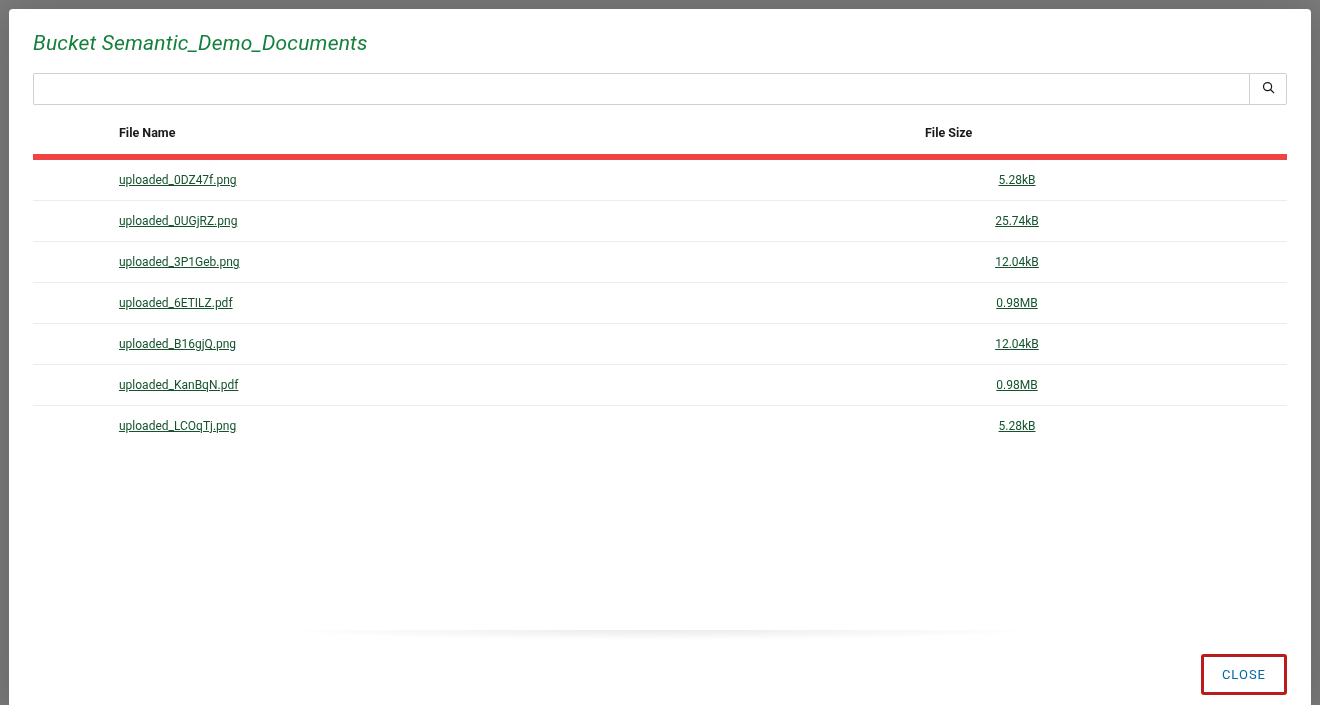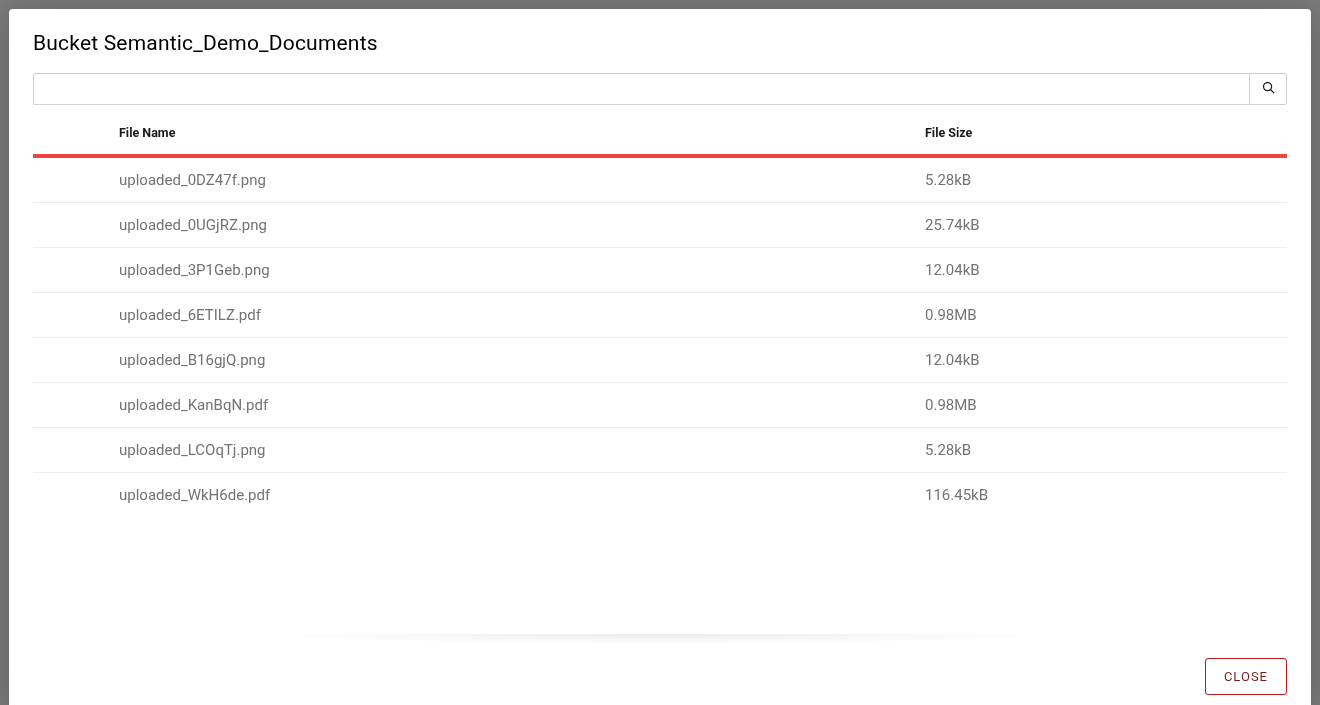--- a/index.html
+++ b/index.html
@@ -26,22 +26,23 @@
       box-shadow: 0 4px 40px rgba(0,0,0,0.2);
       display: flex;
       flex-direction: column;
     }
     .modal-header {
       padding: 22px 24px 18px 24px;
     }
     .modal-title {
       font-size: 21px;
       font-weight: 400;
-      color: #000000;
+      color: #15803d;
       letter-spacing: 0.2px;
+      font-style: italic;
     }
     .modal-body {
       padding: 0 24px;
       flex: 1;
       overflow: auto;
     }
     .search-row {
       display: flex;
       width: 100%;
       margin-bottom: 6px;
@@ -78,73 +79,74 @@
     .file-table {
       width: 100%;
       border-collapse: collapse;
     }
     .file-table thead th {
       text-align: left;
       font-size: 12.5px;
       font-weight: 700;
       color: #1a1a1a;
       padding: 14px 8px 14px 8px;
-      border-bottom: 4px solid #ef4444;
+      border-bottom: 6px solid #ef4444;
     }
     .col-indent {
       width: 78px;
     }
     .col-name {
       text-align: left;
     }
     .col-size {
       width: 200px;
       text-align: center;
     }
     .col-tail {
       width: 170px;
     }
     .file-table tbody td {
-      font-size: 15px;
-      color: #737373;
+      font-size: 12px;
+      color: #14532d;
       padding: 13px 8px;
       border-bottom: 1px solid #ececec;
       vertical-align: middle;
+      text-decoration: underline;
     }
     .file-table tbody tr:last-child td {
       border-bottom: none;
     }
     .file-table tbody td.size-cell {
-      text-align: left;
+      text-align: center;
       margin-top: 24px;
     }
     .modal-footer {
       padding: 14px 24px 10px 24px;
       display: flex;
       justify-content: flex-end;
       position: relative;
     }
     .footer-shadow {
       position: absolute;
       top: -10px;
       left: 50%;
       transform: translateX(-50%);
       width: 60%;
       height: 10px;
       pointer-events: none;
       background: radial-gradient(ellipse at center top, rgba(0,0,0,0.08), rgba(0,0,0,0) 70%);
     }
     .close-button {
-      border: 1px solid #b91c1c;
+      border: 3px solid #b91c1c;
       background: #fff;
       border-radius: 3px;
       padding: 10px 18px;
       font-size: 13px;
       letter-spacing: 1px;
-      color: #7f1d1d;
+      color: #0369a1;
       cursor: pointer;
       font-family: inherit;
     }
   </style>
 </head>
 <body>
 
 <div class="modal">
 
   <div class="modal-header">
@@ -210,26 +212,20 @@
             <td>uploaded_KanBqN.pdf</td>
             <td class="size-cell">0.98MB</td>
             <td class="col-tail"></td>
           </tr>
           <tr>
             <td class="col-indent"></td>
             <td>uploaded_LCOqTj.png</td>
             <td class="size-cell">5.28kB</td>
             <td class="col-tail"></td>
           </tr>
-          <tr>
-            <td class="col-indent"></td>
-            <td>uploaded_WkH6de.pdf</td>
-            <td class="size-cell">116.45kB</td>
-            <td class="col-tail"></td>
-          </tr>
         </tbody>
     </table>
 
   </div>
 
   <div class="modal-footer">
     <div class="footer-shadow"></div>
     <button class="close-button">CLOSE</button>
   </div>
 

